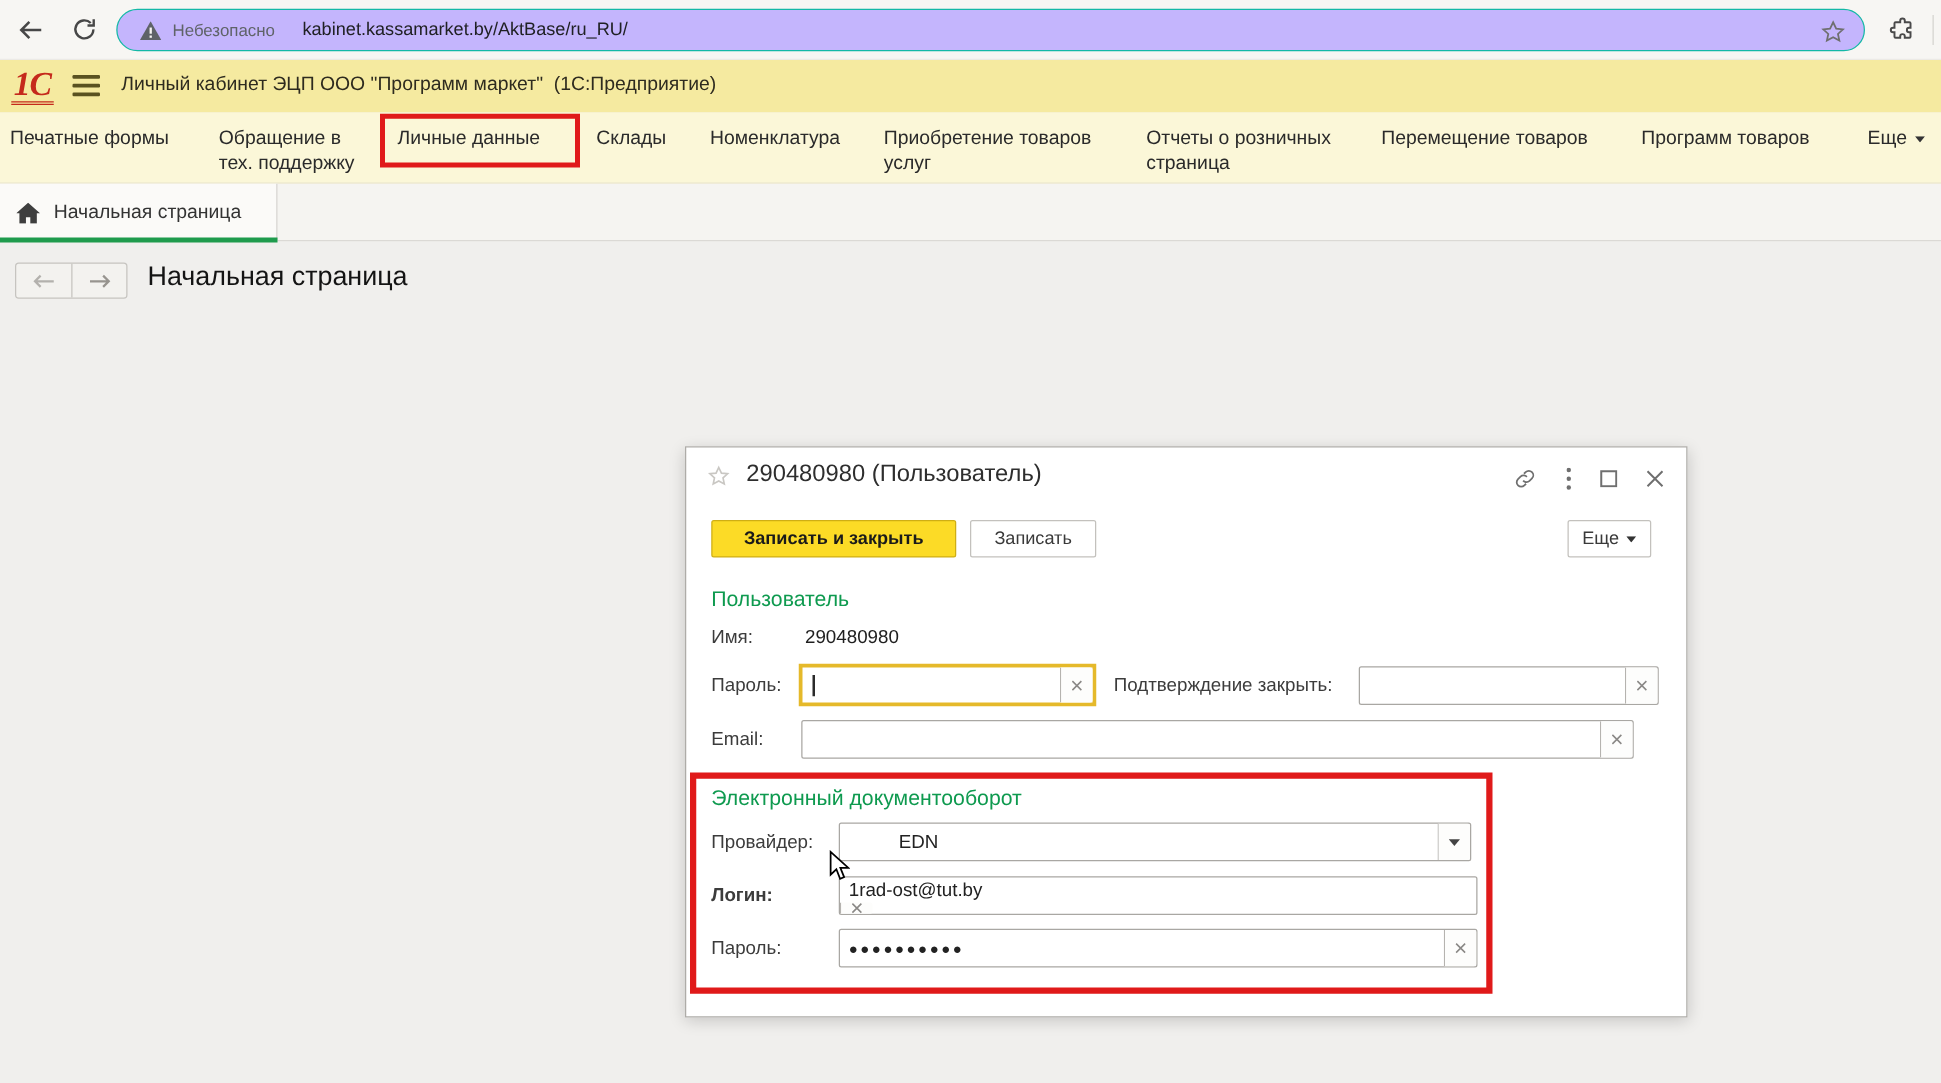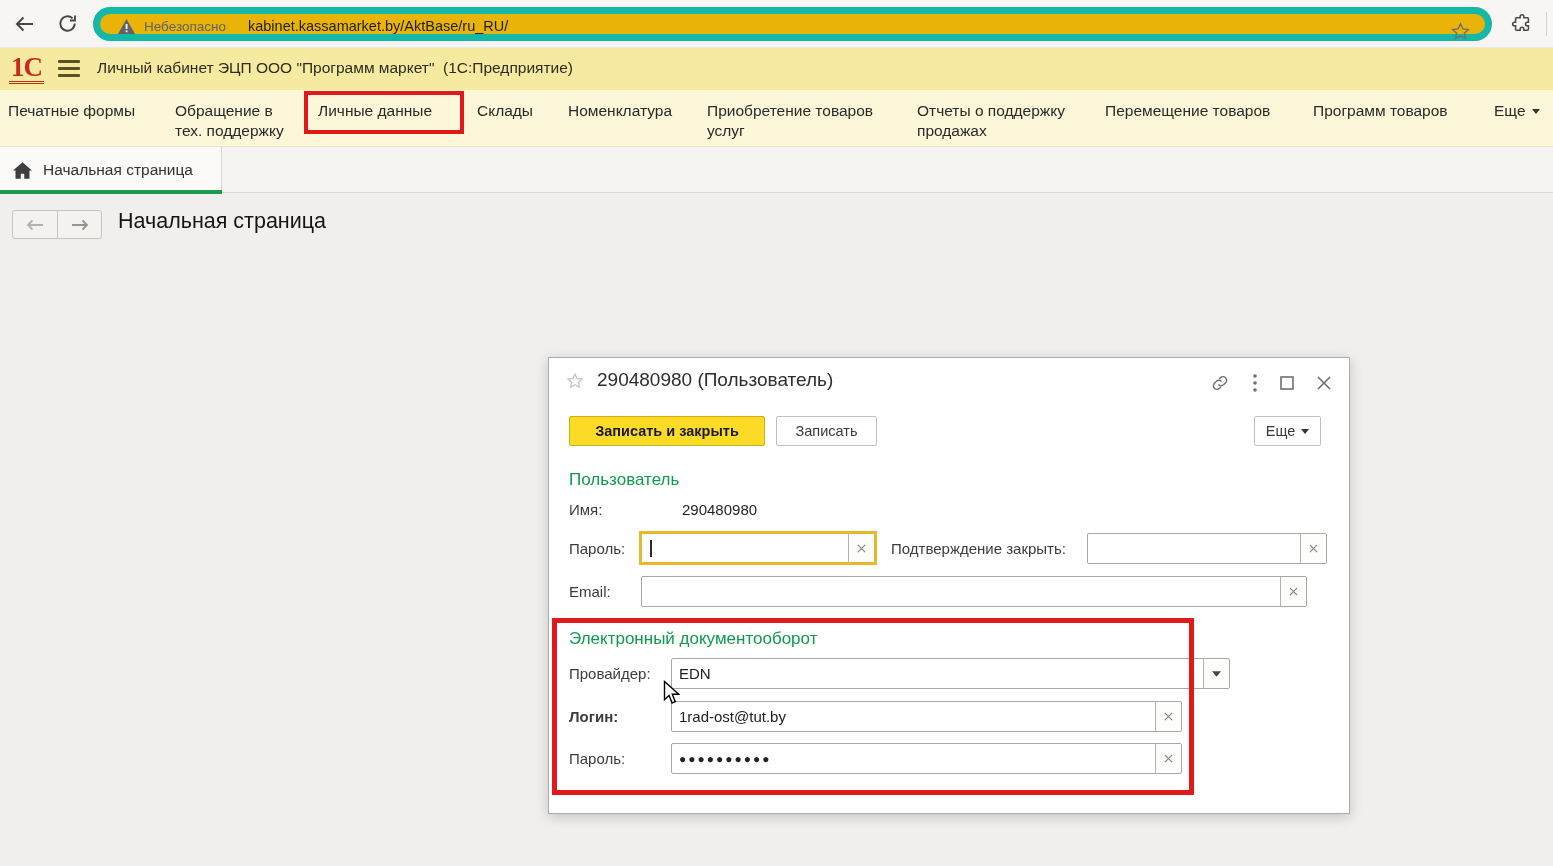--- a/index.html
+++ b/index.html
@@ -14,38 +14,38 @@
   
   .browser-bar {
     position:absolute; top:0; left:0; width:1553px; height:48px;
     background:#f7f6f3; border-bottom:1px solid #eceae6;
   }
   .nav-ico { position:absolute; top:12px; cursor:pointer; }
   .ico-back { left:12px; }
   .ico-refresh { left:56px; }
   .url-pill {
     position:absolute; left:93px; top:7px; width:1399px; height:34px;
-    background:#eab308; border:7px solid #14b8a6; border-radius:17px;
-    display:flex; align-items:flex-end; cursor:text;
+    background:#c4b5fd; border:1px solid #14b8a6; border-radius:17px;
+    display:flex; align-items:center; cursor:text;
   }
   .url-pill .warn { margin-left:18px; display:flex; align-items:center; }
   .sec-label { margin-left:9px; font-size:13.5px; color:#5f6368; }
   .url-text { margin-left:22px; font-size:14.5px; color:#202124; }
   .pill-star { position:absolute; right:14px; top:7px; cursor:pointer; }
   .ico-puzzle { position:absolute; left:1511px; top:13px; cursor:pointer; }
   .chrome-divider { position:absolute; left:1546px; top:12px; width:1px; height:24px; background:#d5d3cf; }
 
   
   .app-header {
     position:absolute; top:48px; left:0; width:1553px; height:42px;
     background:#f5eaa0;
   }
   .logo-1c {
     position:absolute; left:9px; top:6px; font-family:"Liberation Serif", serif;
-    font-size:27px; font-weight:700; color:#c52a1c;
+    font-size:27px; font-weight:700; font-style:italic; color:#c52a1c;
     letter-spacing:-1px; border-bottom:3px double #c52a1c; line-height:27px; padding:0 2px;
   }
   .hamburger { position:absolute; left:58px; top:12px; width:22px; cursor:pointer; }
   .hamburger div { height:2.6px; background:#5a5220; margin-bottom:4.4px; border-radius:1px; }
   .app-title {
     position:absolute; left:97px; top:11px; font-size:15.5px; color:#2e2b1f; white-space:pre;
   }
   .search-box {
     position:absolute; left:1262px; top:7px; width:291px; height:29px;
     background:#faf2bb; border:1px solid #ece08f; display:flex; align-items:center;
@@ -197,21 +197,21 @@
 </div>
 
 <div class="menu-bar">
   <span class="menu-item" style="left:8px;">Печатные формы</span>
   <span class="menu-item" style="left:175px; width:122px;">Обращение в тех. поддержку</span>
   <span class="menu-item" style="left:318px;">Личные данные</span>
   <span class="menu-red-box"></span>
   <span class="menu-item" style="left:477px;">Склады</span>
   <span class="menu-item" style="left:568px;">Номенклатура</span>
   <span class="menu-item" style="left:707px; width:190px;">Приобретение товаров услуг</span>
-  <span class="menu-item" style="left:917px; width:168px;">Отчеты о поддержку продажах</span>
+  <span class="menu-item" style="left:917px; width:168px;">Отчеты о розничных страница</span>
   <span class="menu-item" style="left:1105px;">Перемещение товаров</span>
   <span class="menu-item" style="left:1313px;">Программ товаров</span>
   <span class="menu-item menu-more" style="left:1494px;">
     <span>Еще</span>
     <svg width="8" height="5" viewBox="0 0 8 5">
         <path d="M0 0h8L4 5Z" fill="#333"></path>
       </svg>
   </span>
 </div>
 
@@ -276,21 +276,21 @@
   <div class="btn btn-plain btn-save">Записать</div>
   <div class="btn btn-plain btn-more">
     <span>Еще</span>
     <svg width="8" height="5" viewBox="0 0 8 5">
         <path d="M0 0h8L4 5Z" fill="#333"></path>
       </svg>
   </div>
 
   <span class="sec-heading" style="left:20px; top:112px;">Пользователь</span>
   <span class="fld-label" style="left:20px; top:143px;text-align:center;">Имя:</span>
-  <span class="fld-value" style="left:95px; top:143px;margin-left:38px;">290480980</span>
+  <span class="fld-value" style="left:95px; top:143px;">290480980</span>
 
   <span class="fld-label" style="left:20px; top:182px;">Пароль:</span>
   <div class="field field-focused caret" style="left:90px; top:173px; width:238px;">
     <input value="" style="">
     <span class="side-btn">
       <svg width="9" height="9" viewBox="0 0 10 10">
           <path d="M1 1l8 8M9 1 1 9" stroke="#8a8886" stroke-width="1.4"></path>
         </svg>
     </span>
   </div>
@@ -313,31 +313,31 @@
           <path d="M1 1l8 8M9 1 1 9" stroke="#8a8886" stroke-width="1.4"></path>
         </svg>
     </span>
   </div>
 
   <div class="red-box"></div>
 
   <span class="sec-heading" style="left:20px; top:271px;">Электронный документооборот</span>
 
   <span class="fld-label" style="left:20px; top:307px;">Провайдер:</span>
-  <div class="field" style="left:122px; top:300px; width:559px;">
+  <div class="field" style="left:122px; top:300px; width:506px;padding-left:40px;">
     <input value="EDN" style="">
     <span class="side-btn">
       <svg width="9" height="6" viewBox="0 0 10 6">
           <path d="M0 0h10L5 6Z" fill="#444"></path>
         </svg>
     </span>
   </div>
 
   <span class="fld-label" style="left:20px; top:350px;font-weight:bold;">Логин:</span>
-  <div class="field" style="left:122px; top:343px; width:511px;">
+  <div class="field" style="left:122px; top:343px; width:511px;flex-direction:column;">
     <input value="1rad-ost@tut.by" style="">
     <span class="side-btn">
       <svg width="9" height="9" viewBox="0 0 10 10">
           <path d="M1 1l8 8M9 1 1 9" stroke="#8a8886" stroke-width="1.4"></path>
         </svg>
     </span>
   </div>
 
   <span class="fld-label" style="left:20px; top:392px;">Пароль:</span>
   <div class="field pwd-mask" style="left:122px; top:385px; width:511px;">

